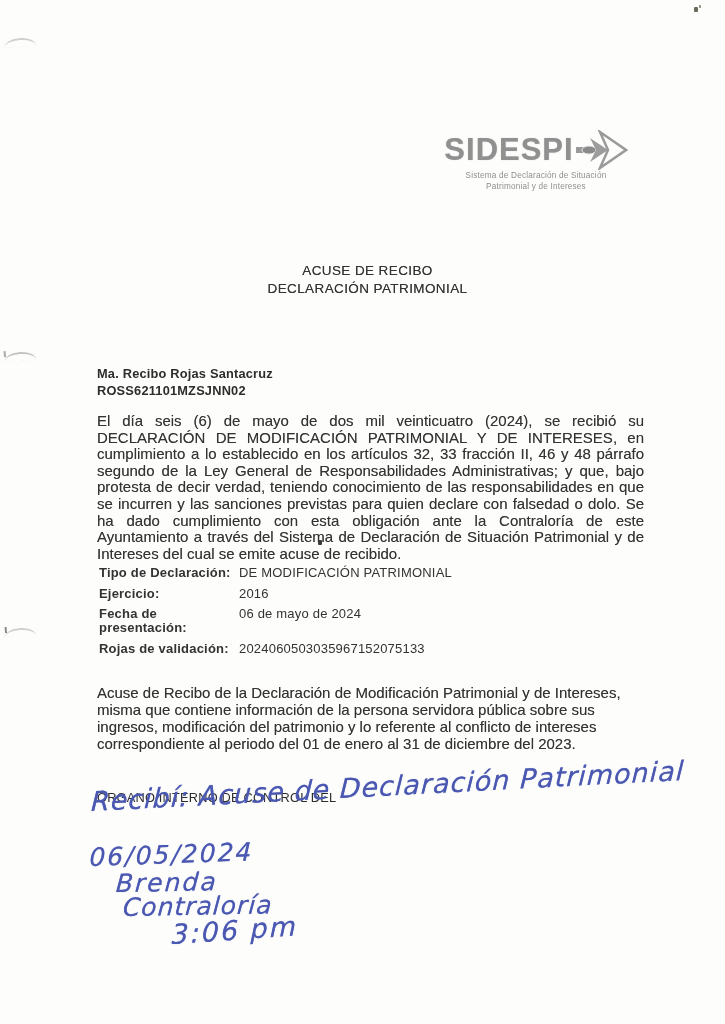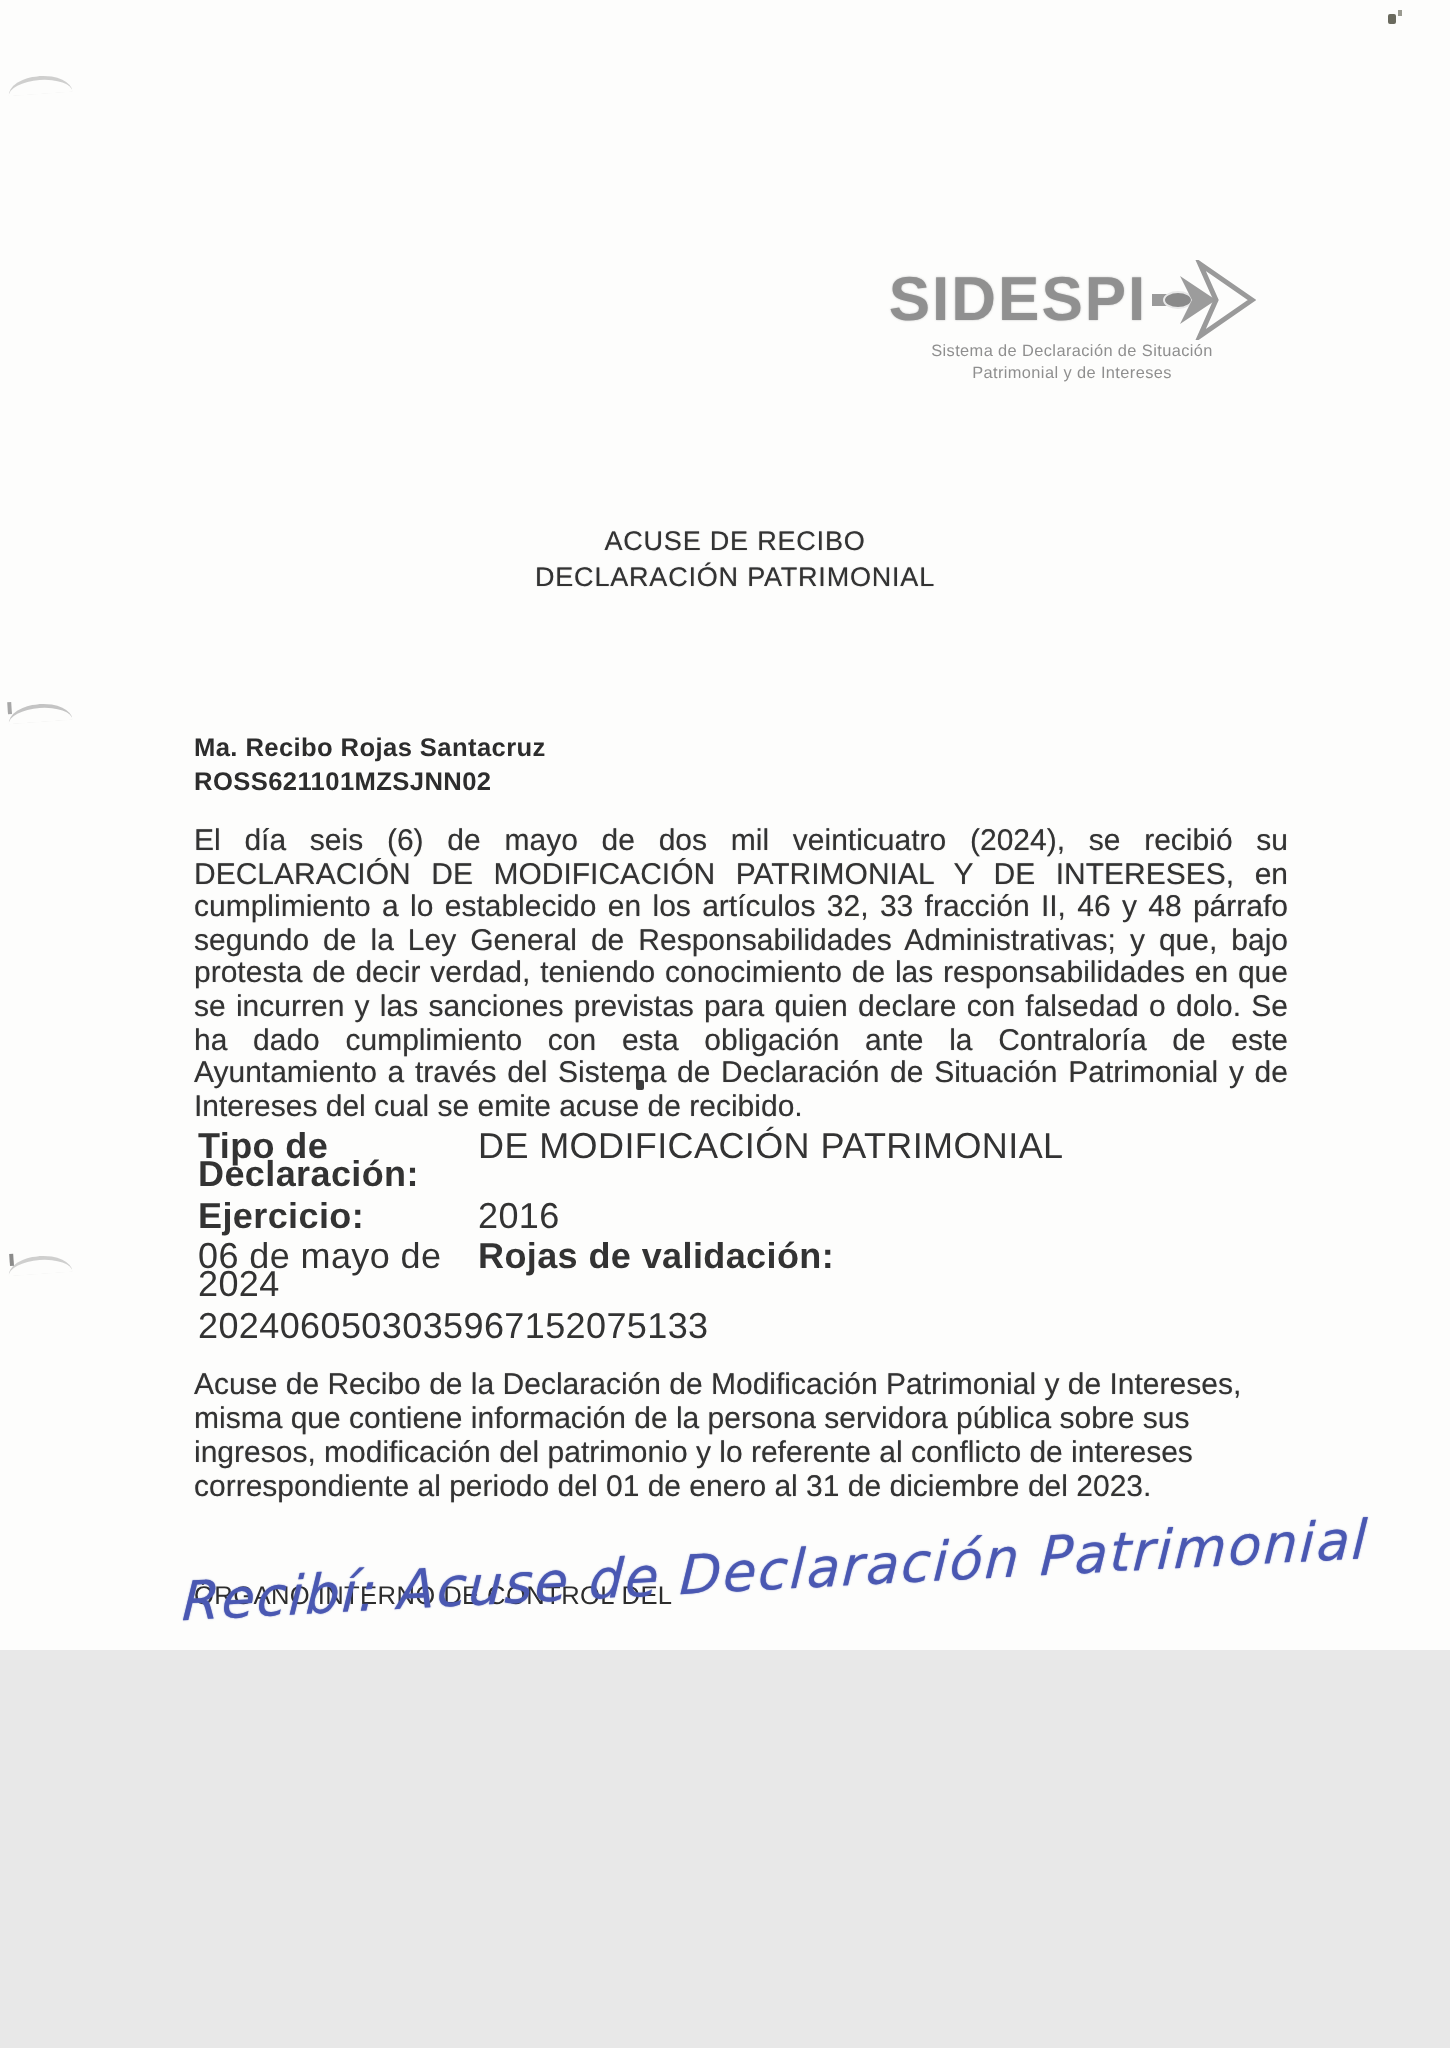--- a/index.html
+++ b/index.html
@@ -1,18 +1,18 @@
 <!DOCTYPE html>
 <html><head>
 <meta charset="utf-8">
 <style>
   html,body{margin:0;padding:0;background:#e8e8e8;}
   .page{
     position:relative;
-    width:725px;height:825px;
+    width:725px;height:1024px;
     margin:0 auto;
     background:#fdfdfc;
     overflow:hidden;
     font-family:"Liberation Sans", sans-serif;
     color:#2f2f2f;
   }
   
   .logo{
     position:absolute;left:452px;top:130px;width:168px;
     text-align:center;color:#8e8e8e;
@@ -47,21 +47,21 @@
     font-size:15px;line-height:16.6px;color:#333;
     text-shadow:0 0 .4px rgba(70,70,70,.55);
   }
   .para1{top:413px;text-align:justify;}
   .para2{top:684px;line-height:17px;}
   
   .details{
     position:absolute;left:99px;top:566px;
     display:grid;grid-template-columns:140px auto;
     row-gap:6.5px;column-gap:0;
-    font-size:18px;line-height:14px;color:#333;
+    font-size:13px;line-height:14px;color:#333;
   }
   .details .lbl{font-weight:bold;letter-spacing:.2px;}
   .details .val{letter-spacing:.2px;}
   
   .issuer{
     position:absolute;left:97px;top:790px;
     font-weight:normal;font-size:12.8px;letter-spacing:.2px;color:#2d2d2d;
   }
   
   .hand{
@@ -134,20 +134,21 @@
     <div>ROSS621101MZSJNN02</div>
   </div>
 
   <div class="para para1">El día seis (6) de mayo de dos mil veinticuatro (2024), se recibió su DECLARACIÓN DE MODIFICACIÓN PATRIMONIAL Y DE INTERESES, en cumplimiento a lo establecido en los artículos 32, 33 fracción II, 46 y 48 párrafo segundo de la Ley General de Responsabilidades Administrativas; y que, bajo protesta de decir verdad, teniendo conocimiento de las responsabilidades en que se incurren y las sanciones previstas para quien declare con falsedad o dolo. Se ha dado cumplimiento con esta obligación ante la Contraloría de este Ayuntamiento a través del Sistema de Declaración de Situación Patrimonial y de Intereses del cual se emite acuse de recibido.</div>
 
   <div class="details">
     <span class="lbl">Tipo de Declaración:</span>
     <span class="val">DE MODIFICACIÓN PATRIMONIAL</span>
     <span class="lbl">Ejercicio:</span>
     <span class="val">2016</span>
+    <span class="lbl">Fecha de presentación:</span>
     <span class="val">06 de mayo de 2024</span>
     <span class="lbl">Rojas de validación:</span>
     <span class="val">2024060503035967152075133</span>
   </div>
 
   <div class="para para2">Acuse de Recibo de la Declaración de Modificación Patrimonial y de Intereses, misma que contiene información de la persona servidora pública sobre sus ingresos, modificación del patrimonio y lo referente al conflicto de intereses correspondiente al periodo del 01 de enero al 31 de diciembre del 2023.</div>
 
   <div class="issuer">ÓRGANO INTERNO DE CONTROL DEL</div>
 
   <div class="hand hand-1">Recibí: Acuse de Declaración Patrimonial</div>

